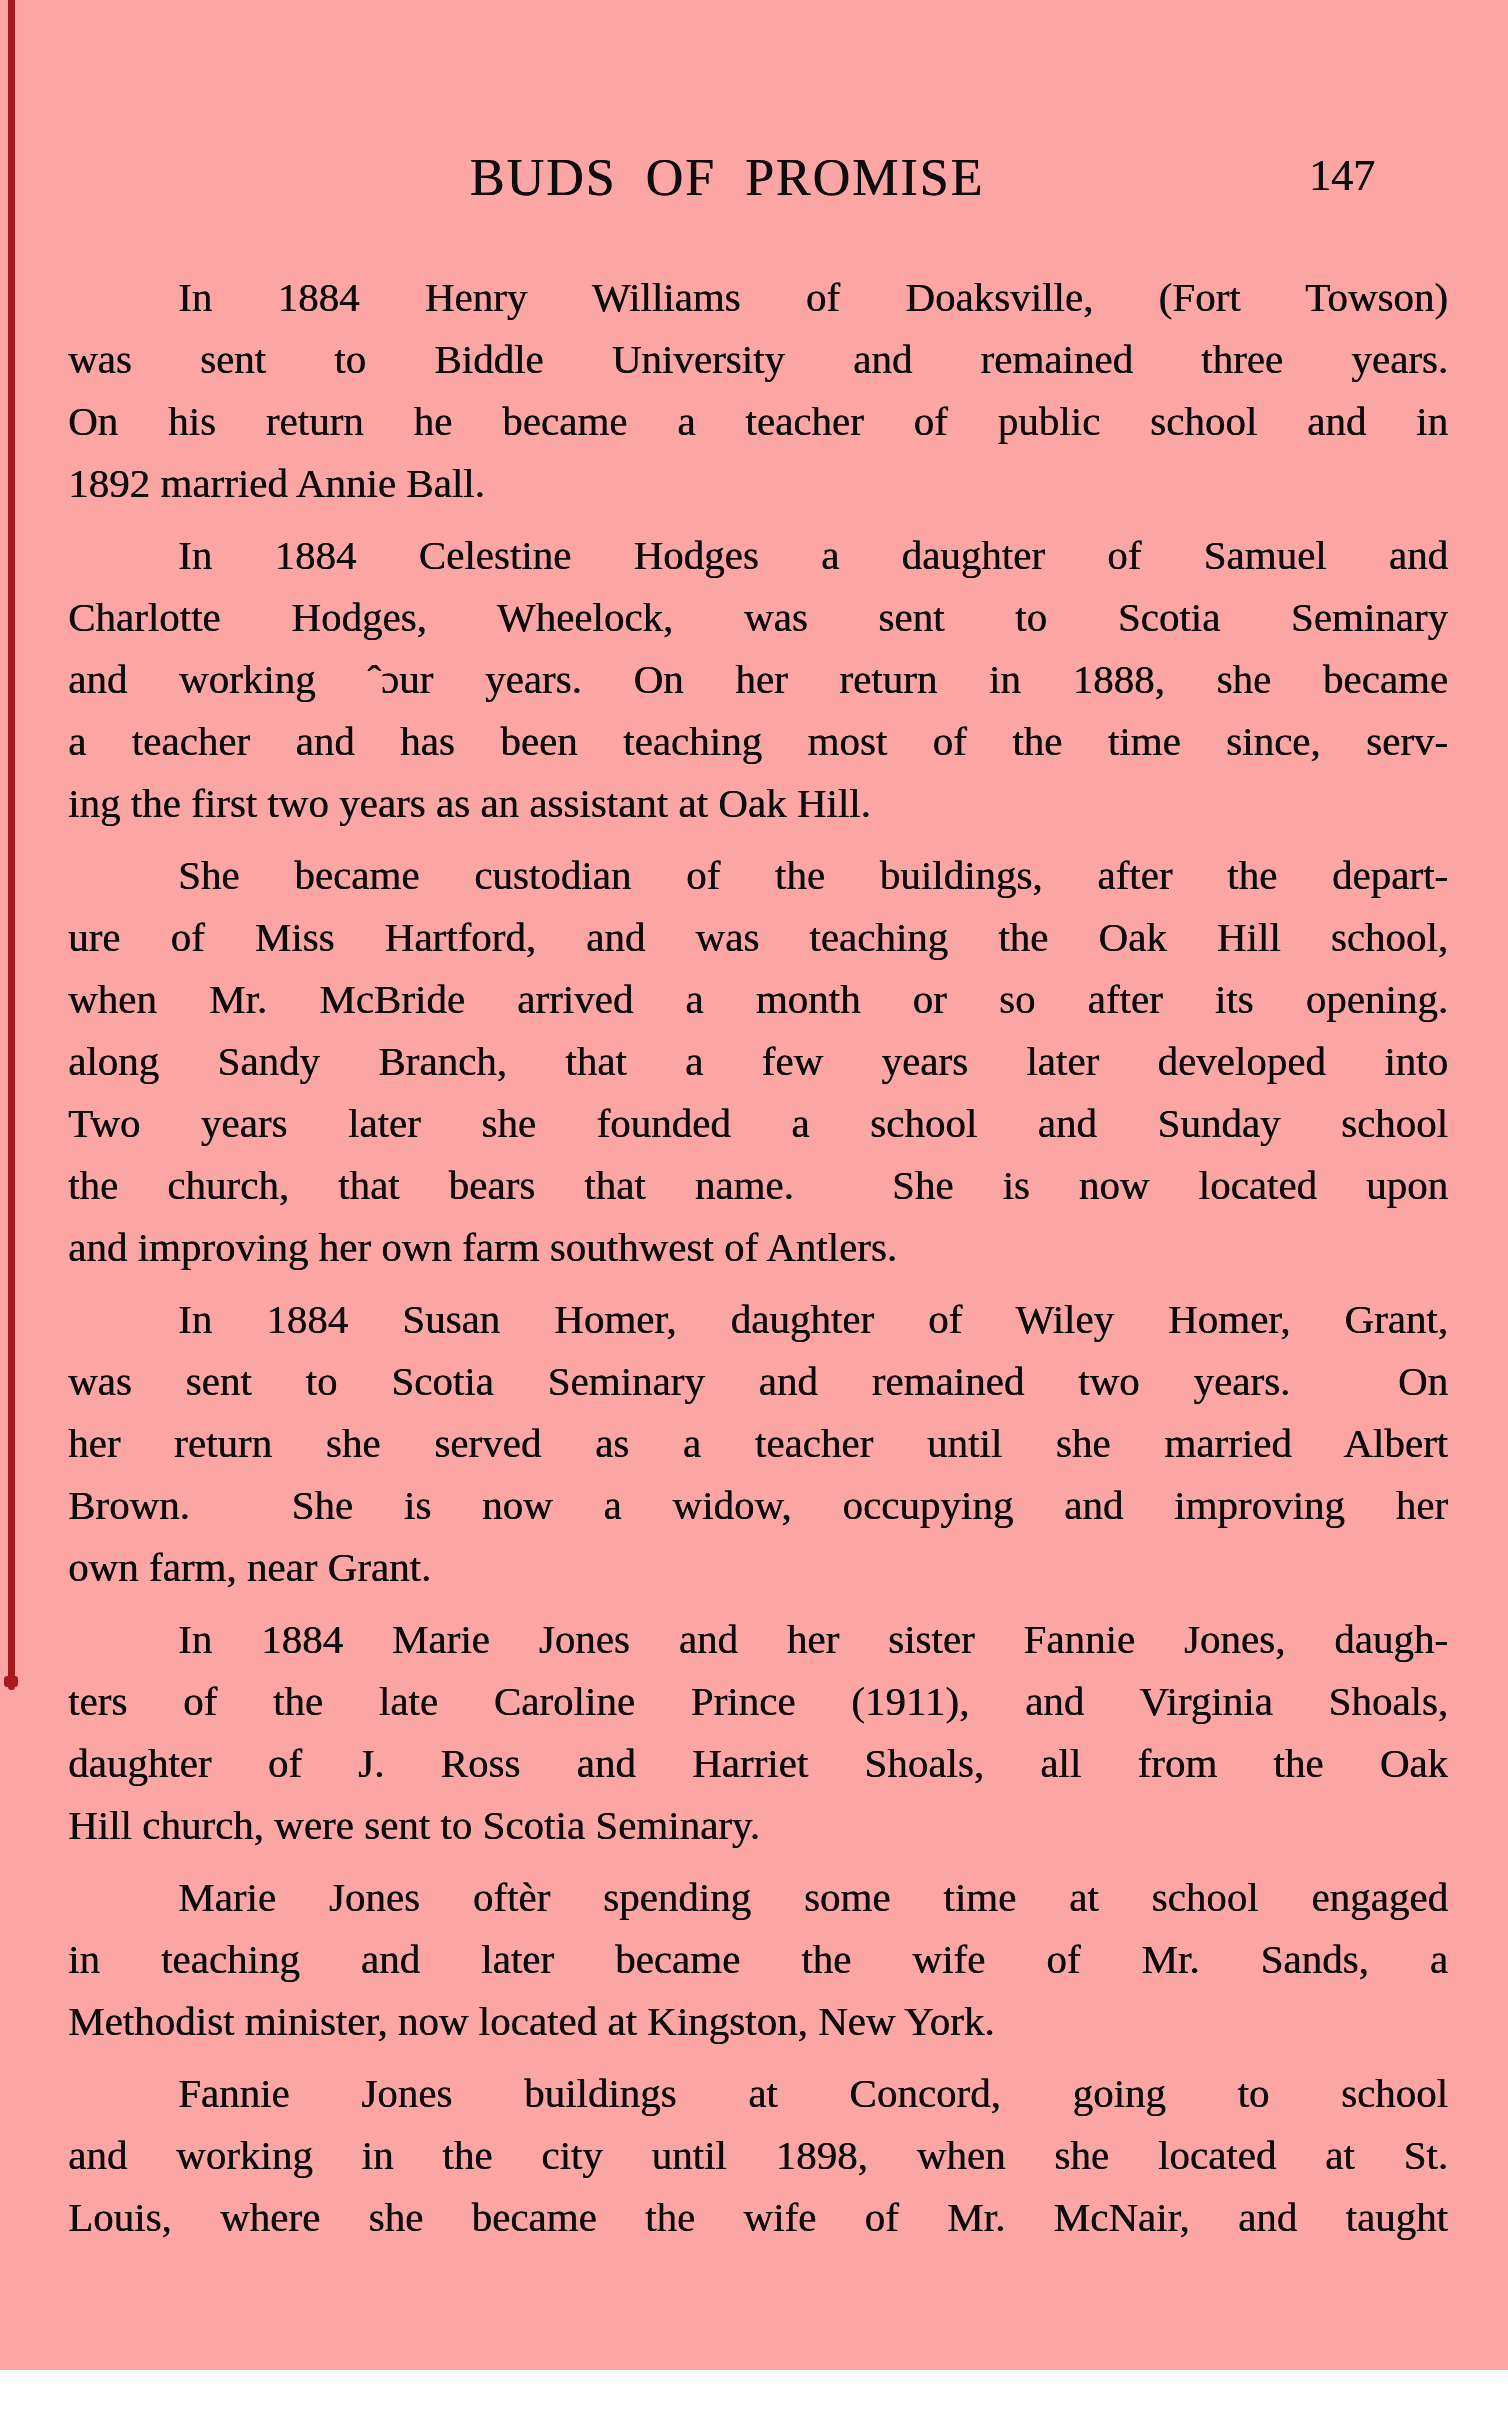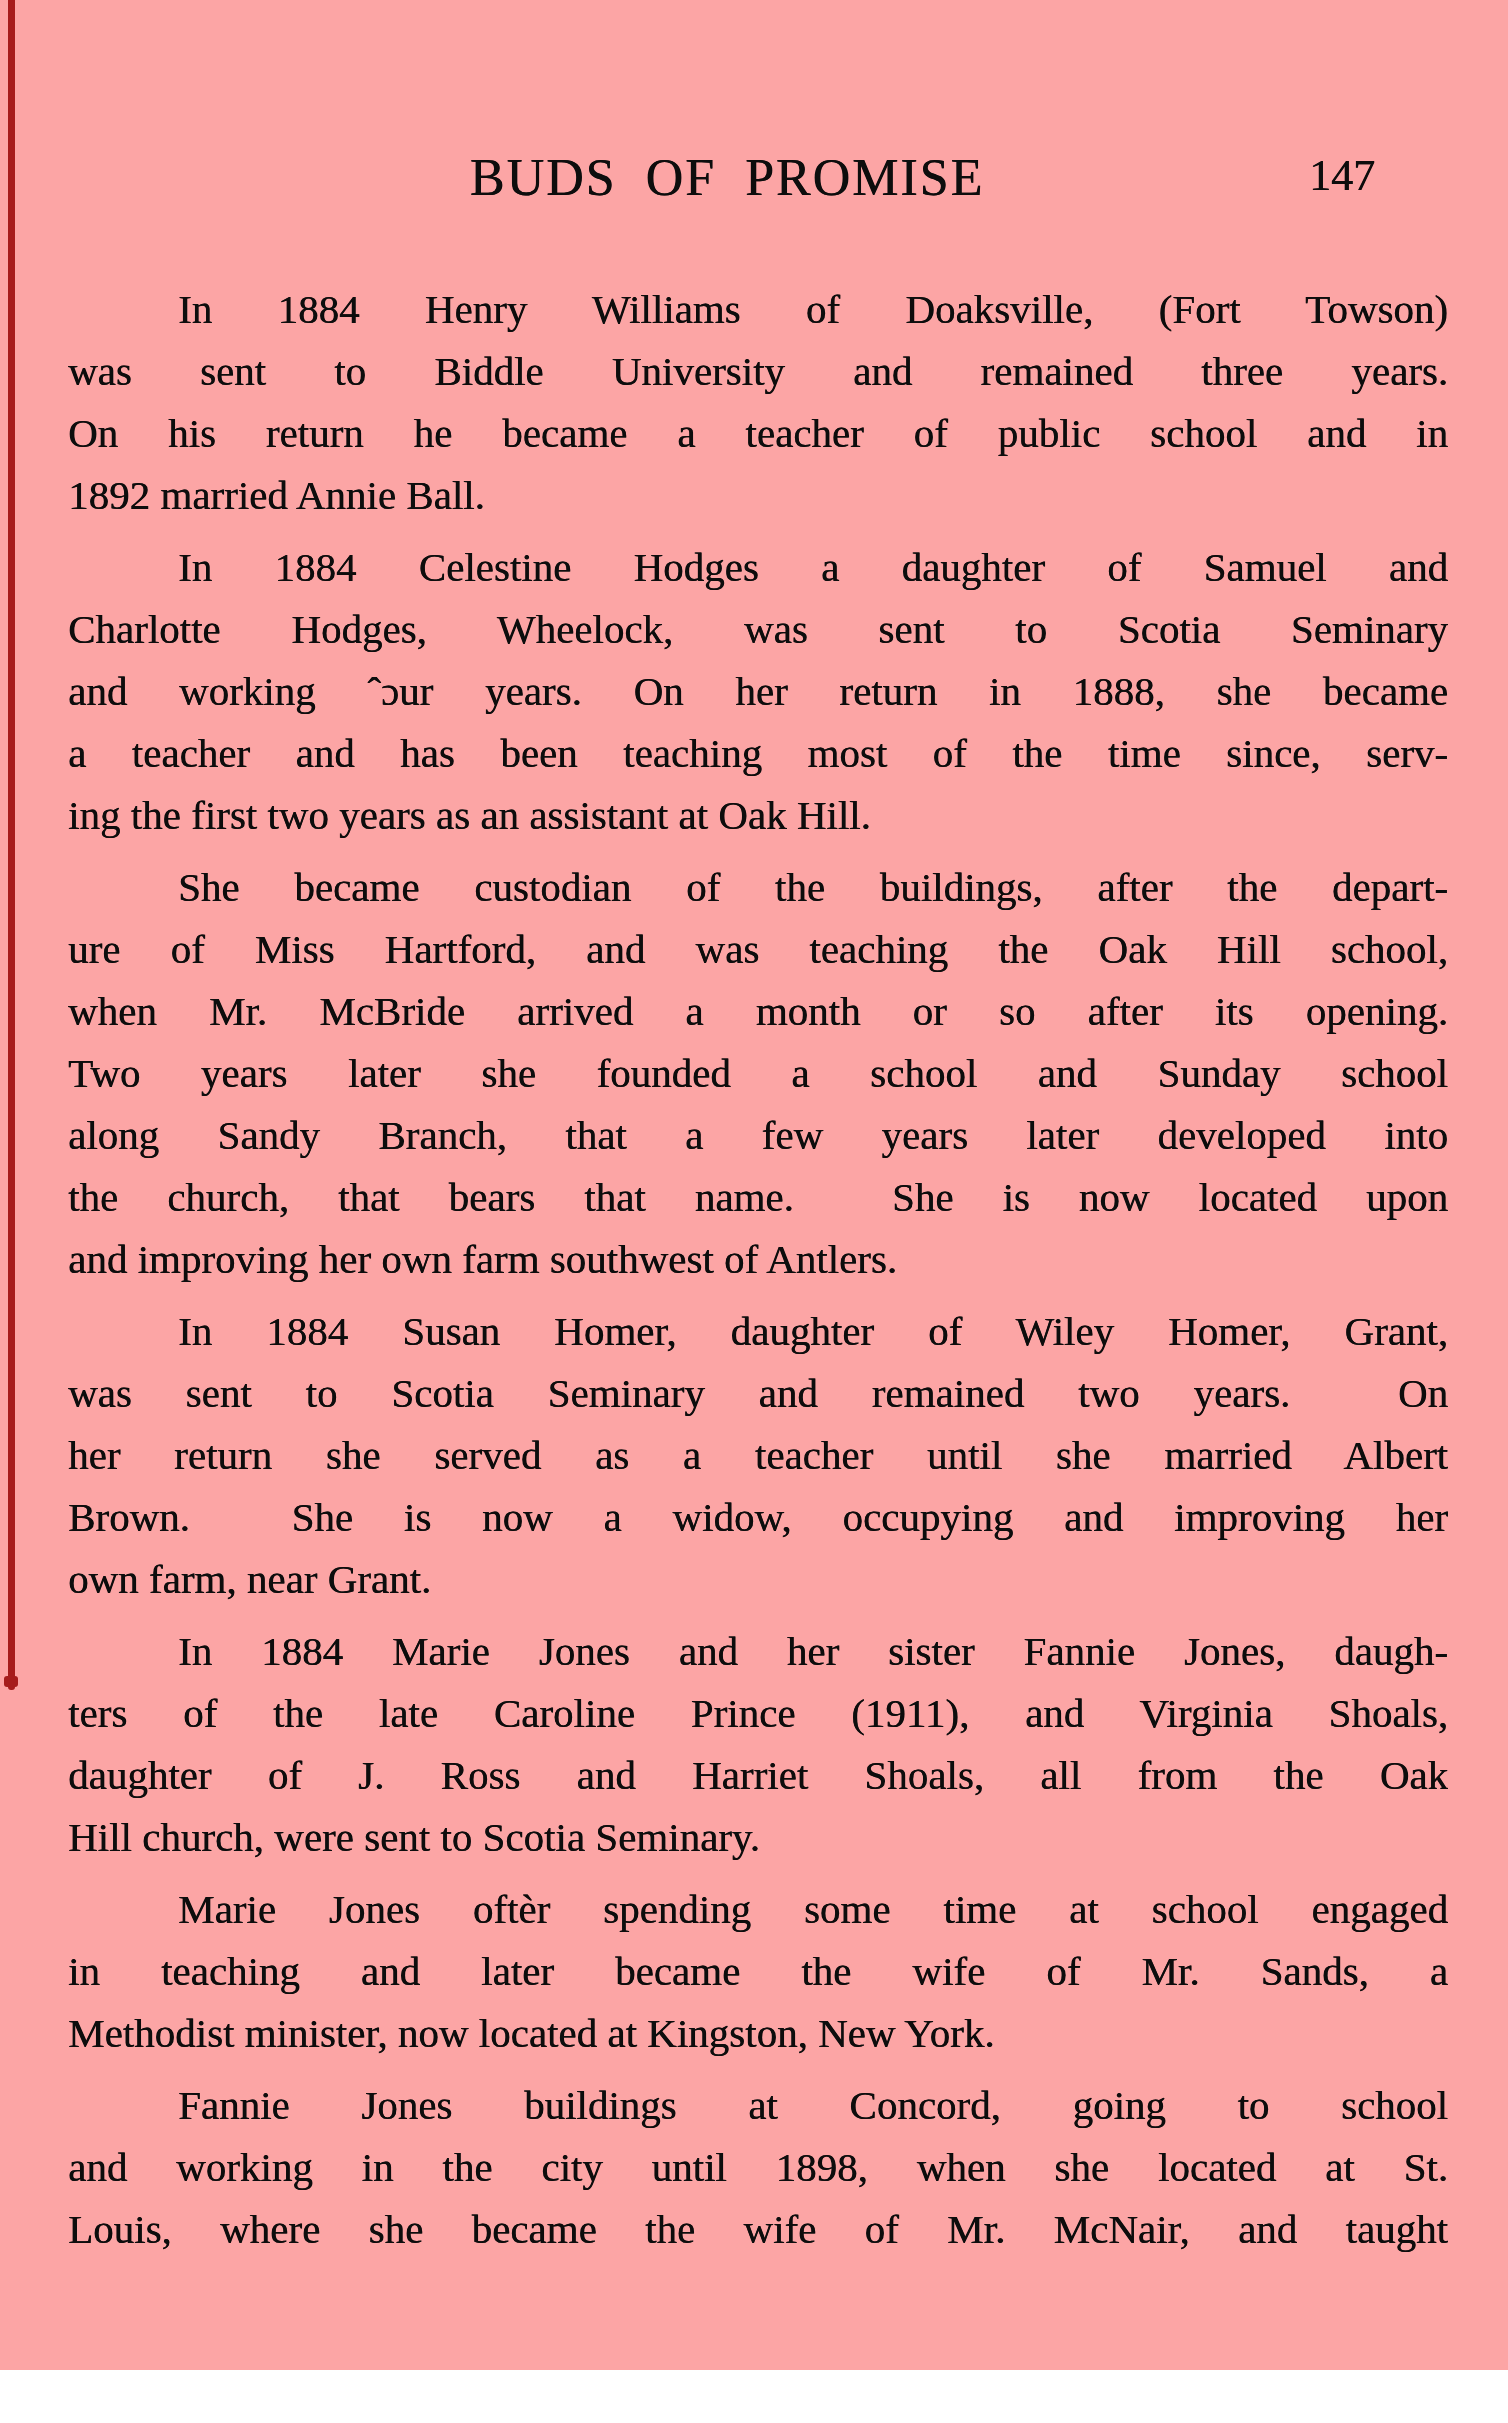--- a/index.html
+++ b/index.html
@@ -63,21 +63,21 @@
   }
   .text-body {
     position: absolute;
     top: 262px;
     left: 68px;
     width: 1380px;
     font-size: 41px;
     text-shadow: 0.45px 0.35px 0 currentColor;
   }
   .paragraph { margin: 10px 0 0 0; }
-  .paragraph:first-child { margin-top: 16px; }
+  .paragraph:first-child { margin-top: 4px; }
   .line {
     height: 62px;
     line-height: 62px;
     text-align: justify;
     text-align-last: justify;
     overflow: hidden;
   }
   .line-indent { padding-left: 110px; }
   .line-last { text-align-last: left; }
 </style>
@@ -104,22 +104,22 @@
         <div class="line line-indent">In 1884 Celestine Hodges a daughter of Samuel and</div>
         <div class="line">Charlotte Hodges, Wheelock, was sent to Scotia Seminary</div>
         <div class="line">and working ˆɔur years. On her return in 1888, she became</div>
         <div class="line">a teacher and has been teaching most of the time since, serv-</div>
         <div class="line line-last">ing the first two years as an assistant at Oak Hill.</div>
       </div>
       <div class="paragraph">
         <div class="line line-indent">She became custodian of the buildings, after the depart-</div>
         <div class="line">ure of Miss Hartford, and was teaching the Oak Hill school,</div>
         <div class="line">when Mr. McBride arrived a month or so after its opening.</div>
+        <div class="line">along Sandy Branch, that a few years later developed into</div>
         <div class="line">Two years later she founded a school and Sunday school</div>
-        <div class="line">along Sandy Branch, that a few years later developed into</div>
         <div class="line">the church, that bears that name.&nbsp; She is now located upon</div>
         <div class="line line-last">and improving her own farm southwest of Antlers.</div>
       </div>
       <div class="paragraph">
         <div class="line line-indent">In 1884 Susan Homer, daughter of Wiley Homer, Grant,</div>
         <div class="line">was sent to Scotia Seminary and remained two years.&nbsp; On</div>
         <div class="line">her return she served as a teacher until she married Albert</div>
         <div class="line">Brown.&nbsp; She is now a widow, occupying and improving her</div>
         <div class="line line-last">own farm, near Grant.</div>
       </div>

